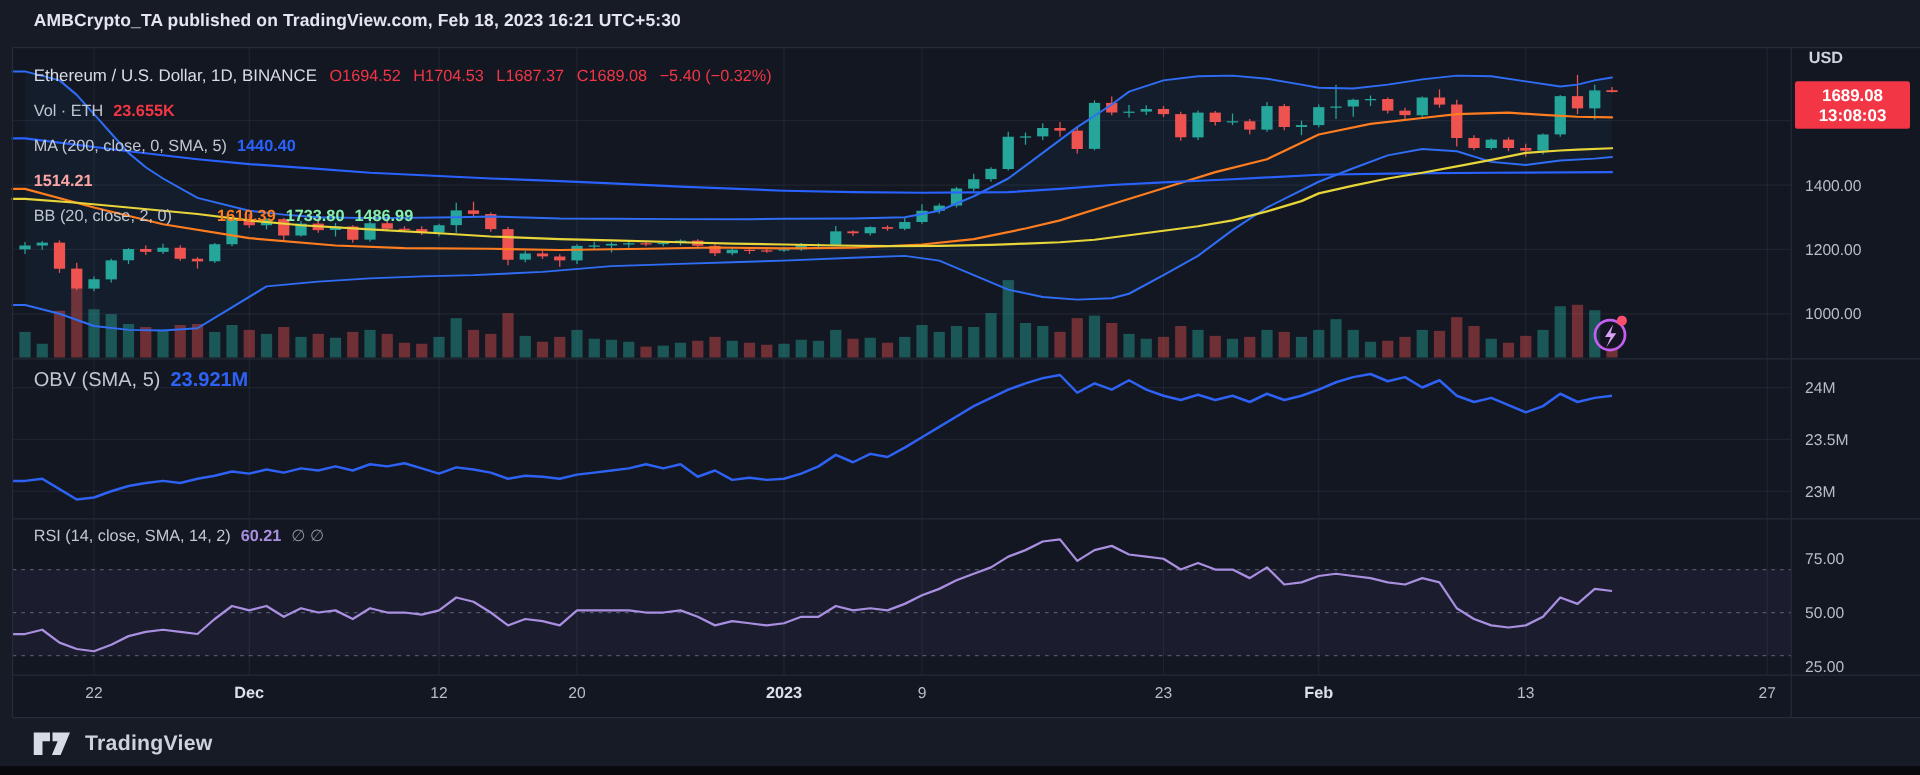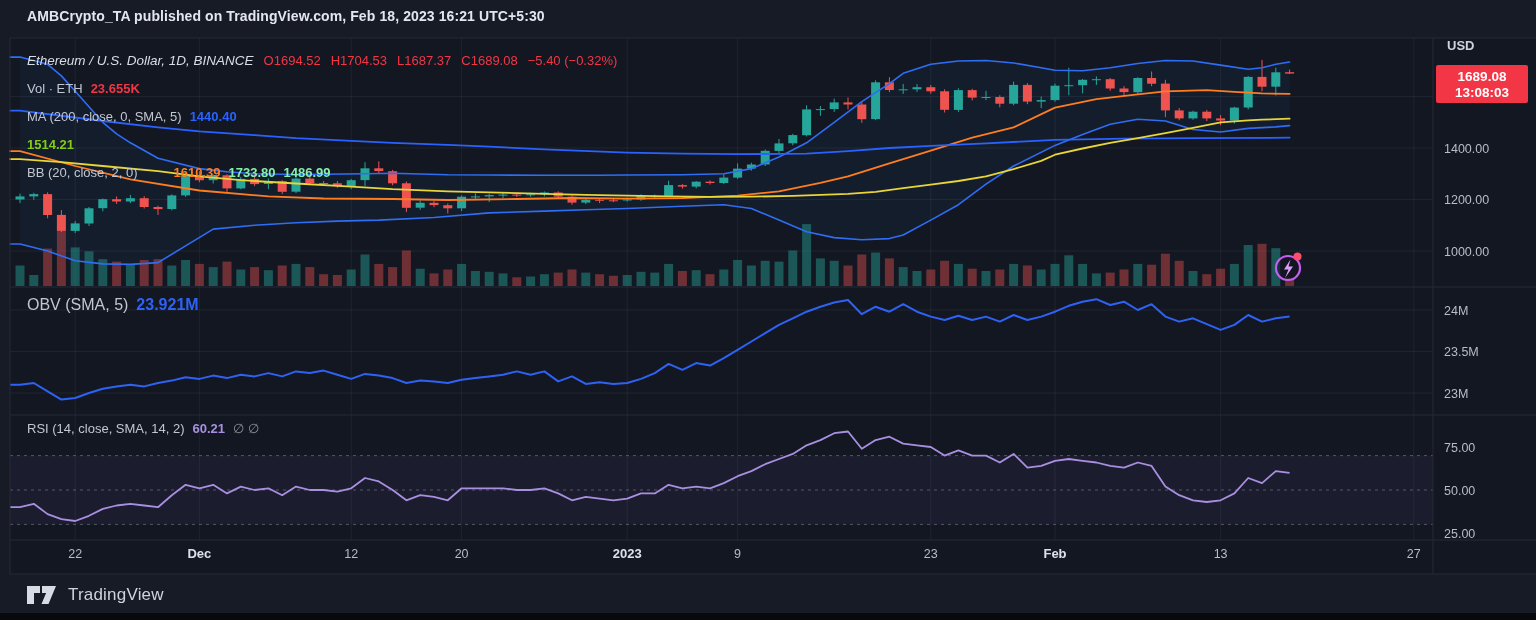--- a/index.html
+++ b/index.html
@@ -2,34 +2,34 @@
 <html><head>
 <meta charset="utf-8">
 <style>
   html,body{margin:0;padding:0;background:#171b26;width:1536px;height:620px;overflow:hidden;}
   *{box-sizing:border-box;}
   body{font-family:"Liberation Sans", sans-serif;position:relative;}
   .abs{position:absolute;}
   #header{left:27px;top:8px;font-size:14px;font-weight:700;color:#e3e6ee;letter-spacing:.1px;}
   #legend{left:27px;top:47px;z-index:5;font-size:13px;color:#c2c6d1;line-height:28px;white-space:nowrap;}
   .lrow{height:28px;display:flex;align-items:center;gap:8px;}
-  .sym{color:#d9dde6;font-size:13.5px;font-style:italic;}
+  .sym{color:#d9dde6;font-size:13.5px;}
   .red{color:#f23645;}
   .lv{font-weight:600;}
   .v-ma200{color:#2962ff;}
-  .v-ma50{color:#84cc16;}
+  .v-ma50{color:#fca5a5;}
   .v-bbb{color:#ff7d1f;margin-left:28px;}
   .v-bb{color:#86efac;}
   .v-obv{color:#2e62f4;}
   .v-rsi{color:#a98fe0;}
   .dim{color:#8a8e99;}
   #obv-legend{left:27px;top:296px;z-index:5;font-size:16px;color:#c2c6d1;display:flex;gap:8px;}
   #rsi-legend{left:27px;top:421px;z-index:5;font-size:13px;color:#c2c6d1;display:flex;gap:8px;align-items:flex-end;}
   #footer{left:26px;top:584px;z-index:5;display:flex;align-items:center;gap:8px;}
-  #footer .brand{font-size:17px;font-weight:400;color:#ced2da;letter-spacing:.2px;}
+  #footer .brand{font-size:17px;font-weight:700;color:#ced2da;letter-spacing:.2px;}
   .ohlc-seg{margin-left:2px;}
 </style>
 </head>
 <body>
 
 <svg id="chart-canvas" class="abs" width="1536" height="620" viewBox="0 0 1536 620" style="left:0;top:0;">
     <rect x="0" y="0" width="1536" height="620" fill="#171b26"></rect>
     <rect x="10" y="38" width="1526" height="536" fill="#131722"></rect>
     <rect x="0" y="613" width="1536" height="7" fill="#07090d"></rect>
     <g stroke="rgba(240,243,250,0.06)" stroke-width="1">

